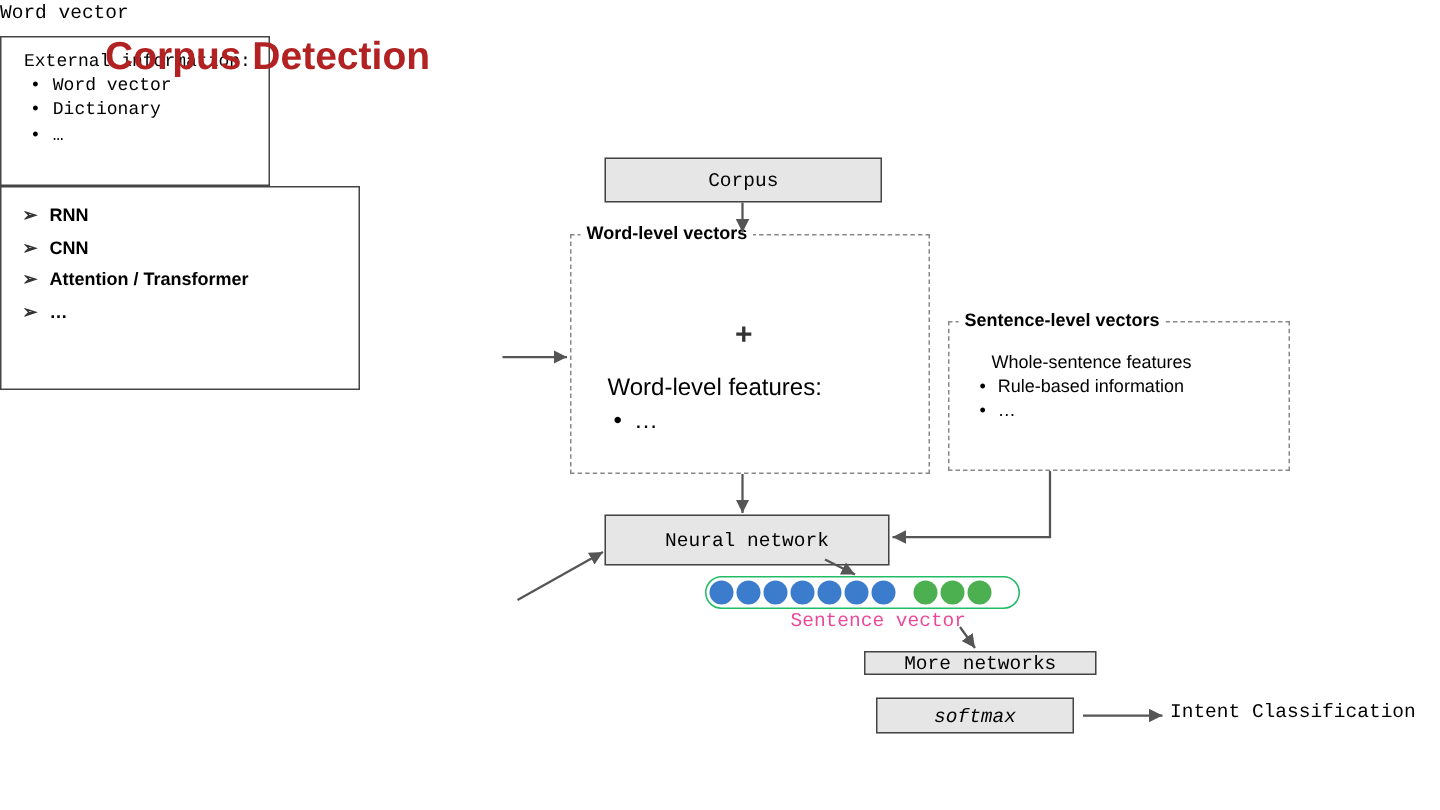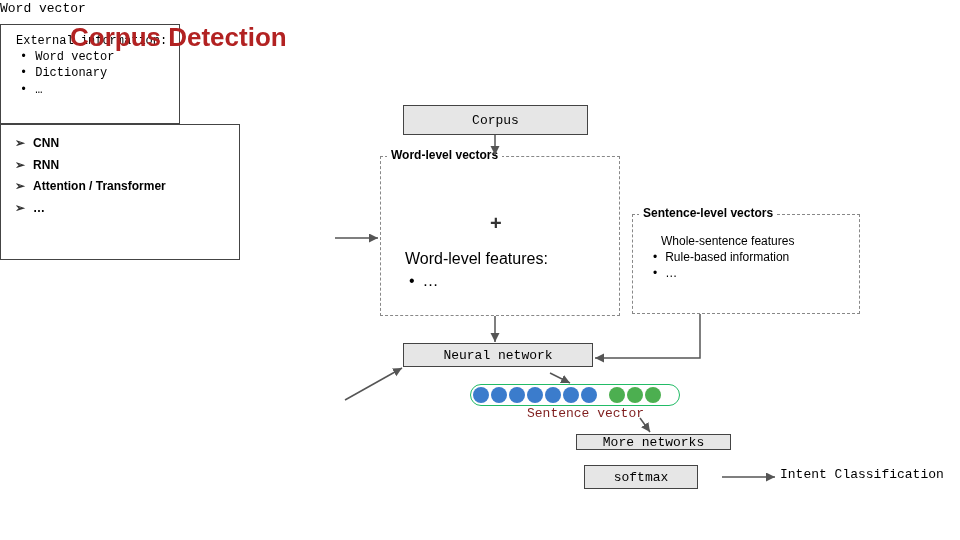--- a/index.html
+++ b/index.html
@@ -25,29 +25,29 @@
     border: 1px solid #444;
     text-align: center;
     font-family: "Courier New", monospace;
     font-size: 13px;
     display: flex;
     align-items: center;
     justify-content: center;
   }
   .corpus { left: 403px; top: 105px; width: 185px; height: 30px; }
   .wordvec { left: 430px; top: 192px; width: 135px; height: 24px; background:#fff; border:none; font-size:13px; }
-  .neural { left: 403px; top: 343px; width: 190px; height: 24px; }
+  .neural { left: 403px; top: 343px; width: 190px; height: 34px; }
   .more { left: 576px; top: 434px; width: 155px; height: 16px; }
-  .softmax { left: 584px; top: 465px; width: 114px; height: 24px; }
+  .softmax { left: 584px; top: 465px; width: 132px; height: 24px; font-style: italic; }
   .sentvec-label {
     position: absolute;
     left: 527px; top: 406px;
     font-family: "Courier New", monospace;
     font-size: 13px;
-    color: #7f1d1d;
+    color: #ec4899;
   }
   .dashed-group {
     position: absolute;
     border: 1.5px dashed #888;
   }
   .wordlevel-group { left: 380px; top: 156px; width: 240px; height: 160px; }
   .sentlevel-group { left: 632px; top: 214px; width: 228px; height: 100px; }
   .external-group { left: 155px; top: 187px; width: 180px; height: 100px; border: 1px solid #444; background:#fff; }
   .network-group { left: 105px; top: 360px; width: 240px; height: 136px; border: 1px solid #444; background:#fff; }
 
@@ -149,22 +149,22 @@
   </div>
 </div>
 
 <div class="box neural">
   <span>Neural network</span>
 </div>
 
 <div class="network-group">
   <div class="group-body">
     <ul class="bul arrowlist" style="font-weight:bold; line-height:1.8;">
+      <li>RNN</li>
       <li>CNN</li>
-      <li>RNN</li>
       <li>Attention / Transformer</li>
       <li>…</li>
     </ul>
   </div>
 </div>
 
 <div class="beads">
   <div class="bead"></div>
   <div class="bead"></div>
   <div class="bead"></div>

